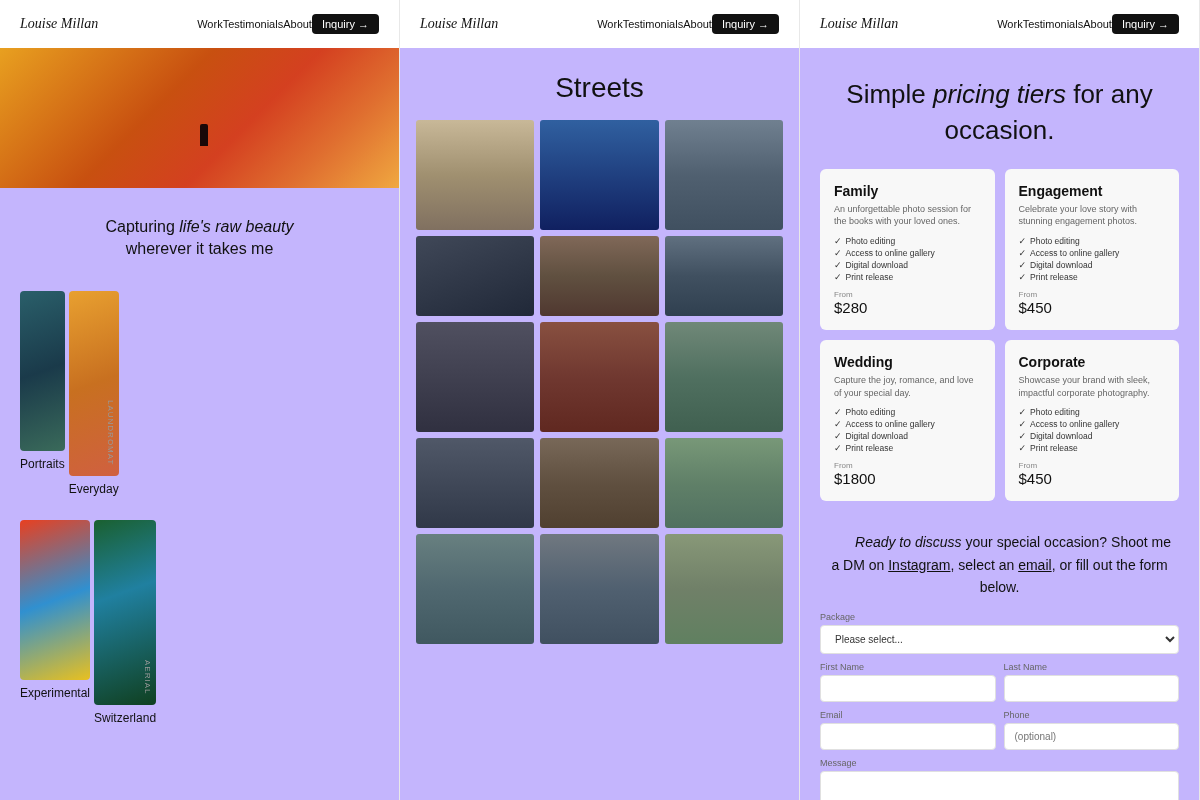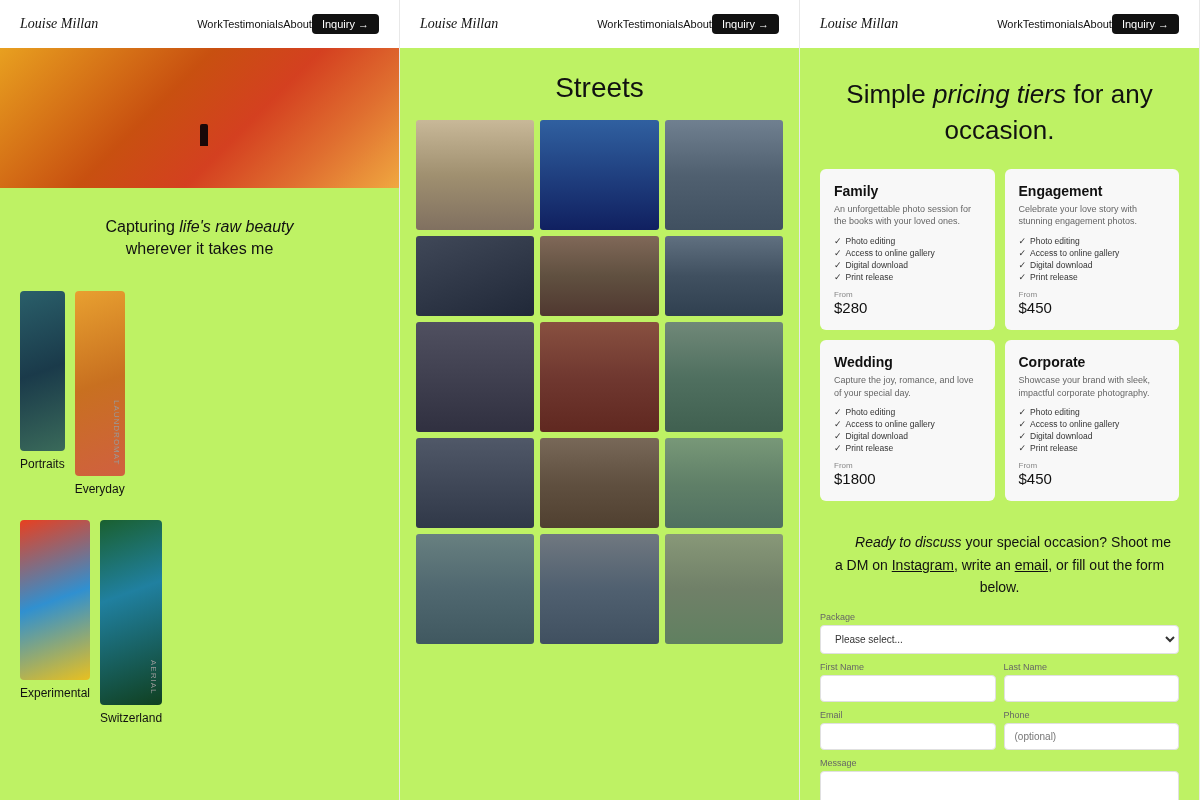--- a/index.html
+++ b/index.html
@@ -8,21 +8,21 @@
       background: #f5f5f5;
       width: 1200px;
       height: 800px;
       overflow: hidden;
       display: flex;
     }
 
     .panel {
       width: 400px;
       height: 800px;
-      background: #bef264;
+      background: #c4b5fd;
       overflow-y: auto;
       overflow-x: hidden;
       border-right: 1px solid #e8e8e8;
       scrollbar-width: none;
     }
     .panel::-webkit-scrollbar { display: none; }
 
     
     .nav {
       display: flex;
@@ -95,21 +95,21 @@
     .hero-text em {
       font-style: italic;
       font-weight: 400;
     }
 
     .gallery-grid {
       padding: 10px 20px;
     }
     .gallery-row {
       display: flex;
-      gap: 10px;
+      gap: 4px;
       margin-bottom: 10px;
     }
     .gallery-label {
       font-size: 12px;
       color: #111;
       margin-top: 6px;
       margin-bottom: 14px;
     }
 
     
@@ -471,21 +471,21 @@
       <div class="pricing-feature">
           <span class="check">✓</span>
           <span>Print release</span>
         </div>
       <div class="pricing-from">From</div>
       <div class="pricing-price">$450</div>
     </div>
   </div>
 
   <div class="pricing-cta">
-    <em>Ready to discuss</em><span> your special occasion? Shoot me a DM on </span><u>Instagram</u><span>, write an </span><u>email</u><span>, or fill out the form below.</span>
+    <em>Ready to discuss</em><span> your special occasion? Shoot me a DM on </span><u>Instagram</u><span>, select an </span><u>email</u><span>, or fill out the form below.</span>
   </div>
 
   <div class="pricing-form">
     <label class="form-label">Package</label>
     <select class="form-select">
       <option>Please select...</option>
     </select>
 
     <div class="form-row">
       <div>

